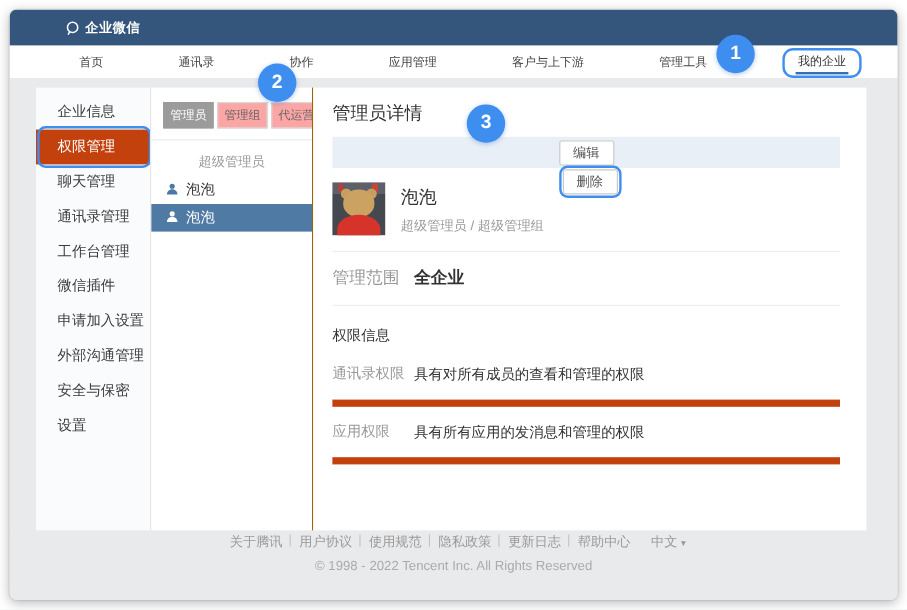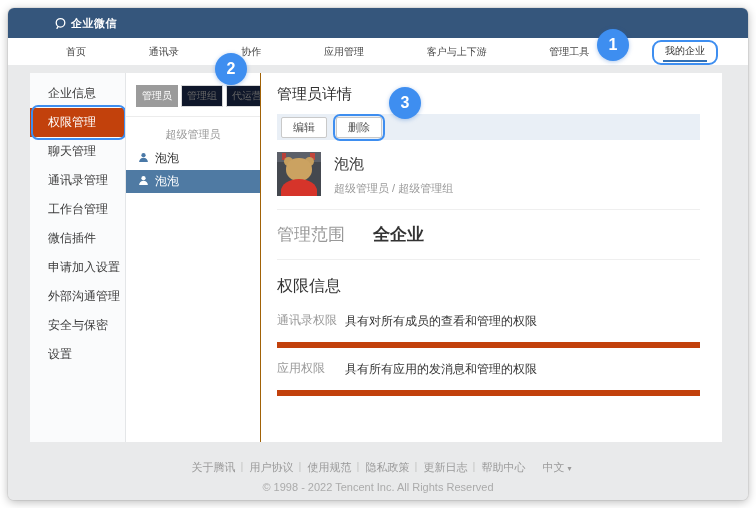--- a/index.html
+++ b/index.html
@@ -27,58 +27,58 @@
   .body { display:flex; height:377px; padding:8px 26px 0 22px; background:#E9EAEB; }
   .col { background:#fff; height:100%; overflow:hidden; }
 
   .sidebar { width:96px; background:#FAFBFC; border-right:1px solid #E4E6E8; padding-top:6px; }
   .side-item { height:29px; line-height:29px; padding-left:18px; font-size:12px; color:#3c3c3c; cursor:pointer; position:relative; }
   .side-item.selected { background:#c2410c; color:#fff; }
   .anno-outline { position:absolute; left:1px; right:-1px; top:-3px; bottom:-3px; border:2px solid #3E8EF0; border-radius:7px; pointer-events:none; }
 
   .member-col { width:135px; border-right:1px solid #a16207;text-align:center; }
   .member-tabs { display:flex; align-items:center; gap:3px; padding:12px 8px 9px 10px; border-bottom:1px solid #ECECEC; }
-  .mtab { font-size:10px; padding:3px 5px; border:1px solid #D8D8D8; background:#0f172a; color:#666; cursor:pointer; white-space:nowrap; }
+  .mtab { font-size:10px; padding:3px 5px; border:1px solid #D8D8D8; background:#fca5a5; color:#666; cursor:pointer; white-space:nowrap; }
   .mtab.active { background:#9B9B9B; border-color:#9B9B9B; color:#fff; }
   .group-label { font-size:11px; color:#999; padding:10px 12px 5px; }
   .member-item { display:flex; align-items:center; gap:6px; height:23px; padding:0 12px; font-size:12px; color:#333; cursor:pointer; }
   .member-item svg { flex:none; }
   .member-item .p-icon { color:#4A79A7; }
   .member-item.selected { background:#4F7AA3; color:#fff; }
   .member-item.selected .p-icon { color:#fff; }
 
   .detail { flex:1; padding:12px 22px 0 16px; }
   .detail-title { font-size:15px; color:#333; margin-bottom:10px; }
-  .toolbar { background:#E9EFF6; padding:3px 4px; display:flex; align-items:center; height:26px; }
+  .toolbar { background:#E9EFF6; padding:3px 20px; display:flex; align-items:center; height:26px;flex-direction:column; }
   .tbtn { font-size:11px; color:#555; background:#fff; border:1px solid #C9C9C9; border-radius:2px; padding:2px 11px; cursor:pointer; }
   .anno-wrap { display:inline-flex; border:2px solid #3E8EF0; border-radius:7px; padding:1px; margin-left:6px; }
   .profile { display:flex; align-items:flex-start; gap:13px; margin-top:12px; }
   .avatar { width:44px; height:44px; position:relative; overflow:hidden; background:linear-gradient(180deg,#5c6069 0 22%,#44484F 22% 100%); flex:none; }
   .av-mark-l { position:absolute; top:1px; left:5px; width:4px; height:7px; background:#B84039; }
   .av-mark-r { position:absolute; top:1px; right:6px; width:5px; height:7px; background:#C2463C; }
   .av-ear-l { position:absolute; top:5px; left:7px; width:9px; height:9px; border-radius:50%; background:#C69E5E; }
   .av-ear-r { position:absolute; top:5px; right:7px; width:9px; height:9px; border-radius:50%; background:#C69E5E; }
   .av-head { position:absolute; top:6px; left:9px; width:26px; height:23px; border-radius:48%; background:#CBA261; }
   .av-body { position:absolute; bottom:-7px; left:4px; width:36px; height:24px; border-radius:50% 50% 0 0; background:#D6342A; }
   .p-name { font-size:15px; color:#333; margin:3px 0 7px; }
   .p-role { font-size:11px; color:#9a9a9a; }
   .hr { border-top:1px solid #EFEFEF; margin:13px 0; }
-  .kv { display:flex; font-size:17px;gap:28px; }
+  .kv { display:flex; font-size:14px; }
   .kv .k { width:68px; flex:none; color:#999; }
   .kv .v { color:#333; }
   .kv .v.strong { font-weight:bold; }
-  .sec-title { font-size:16px; color:#333; margin:16px 0 3px; }
+  .sec-title { font-size:12px; color:#333; margin:16px 0 3px; }
   .perm-row { display:flex; font-size:12px; padding:12px 0; }
   .perm-row.bordered { border-bottom:6px solid #c2410c; }
   .perm-row .k { width:68px; flex:none; color:#999; }
   .perm-lines div { color:#333; line-height:1.5; }
   .perm-lines div + div { margin-top:7px; }
 
   
-  .footer { height:66px; background:#E9EAEB; text-align:center; padding-top:15px; }
+  .footer { height:66px; background:#E9EAEB; text-align:center; }
   .flinks { font-size:11px; color:#9a9a9a; display:inline-flex; align-items:center; }
   .flink { color:#9a9a9a; text-decoration:none; padding:0 7px; position:relative; cursor:pointer; }
   .flink + .flink::before { content:"|"; position:absolute; left:-2px; color:#c5c5c5; }
   .lang { cursor:pointer; padding-left:10px; }
   .caret { font-size:8px; color:#9a9a9a; }
   .copyright { font-size:11px; color:#ABABAB; margin-top:6px; }
 
   
   .anno-circle { position:absolute; width:32px; height:32px; border-radius:50%; background:#3E8EF0;
                  color:#fff; font-size:16px; font-weight:bold; display:flex; align-items:center; justify-content:center;

